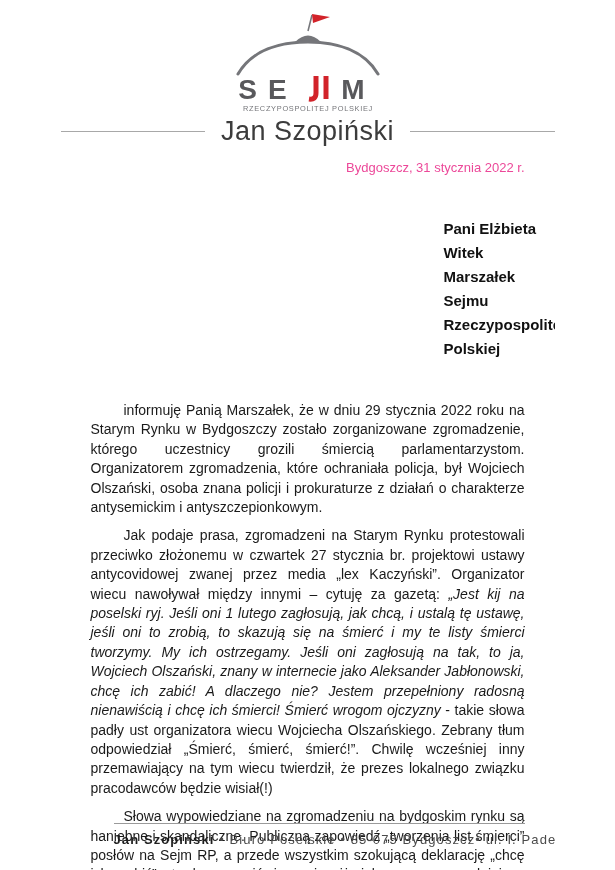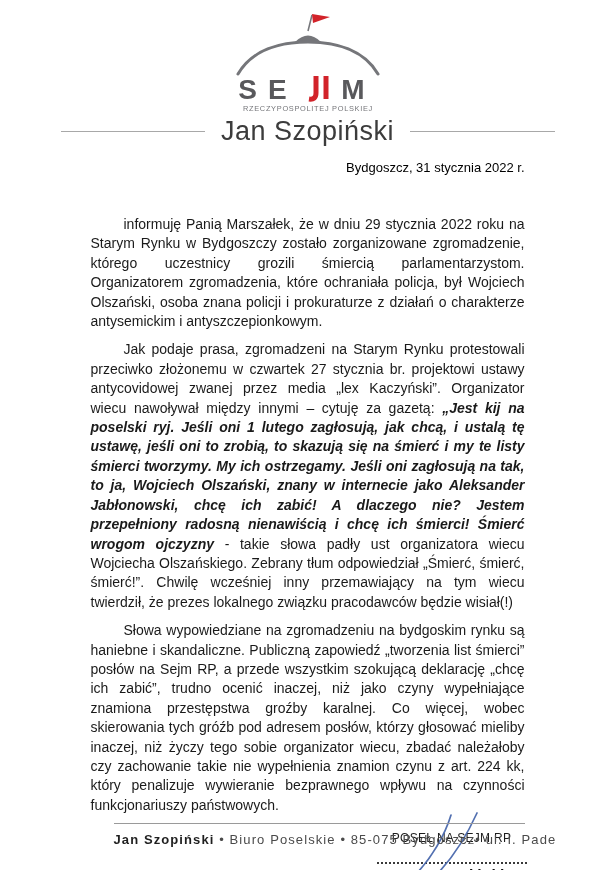--- a/index.html
+++ b/index.html
@@ -39,41 +39,41 @@
     color: #3c3c3c;
     white-space: nowrap;
   }
 
   
   .date-line {
     margin-top: 13px;
     padding-right: 30px;
     text-align: right;
     font-size: 13px;
-    color: #000000;
+    color: #ec4899;
   }
   .addressee {
     margin-top: 42px;
     margin-left: 383px;
     font-size: 15px;
     font-weight: bold;
     line-height: 24px;
     color: #111;
   }
 
   
   .body-text {
     margin: 40px 30px 0 30px;
     font-size: 14px;
     line-height: 19.4px;
     text-align: justify;
     color: #1a1a1a;
   }
   .body-text p { margin: 0 0 9px 0; text-indent: 33px; }
-  .quote { font-weight: bold; font-style: italic; }
+  .quote { font-weight: normal; font-style: italic; }
 
   
   .sig-block {
     position: relative;
     width: 150px;
     margin: 16px 28px 0 auto;
     text-align: center;
   }
   .sig-title {
     font-size: 12px;
@@ -143,20 +143,25 @@
   </div>
 
   <div class="header-rule">
     <div class="rule"></div>
     <div class="header-name">Jan Szopiński</div>
     <div class="rule"></div>
   </div>
 
   <div class="date-line">Bydgoszcz, 31 stycznia 2022 r.</div>
 
+  <div class="addressee">
+    <div>Pani Elżbieta Witek</div>
+    <div>Marszałek Sejmu</div>
+    <div>Rzeczypospolitej Polskiej</div>
+  </div>
 
   <div class="body-text">
     <p>informuję Panią Marszałek, że w dniu 29 stycznia 2022 roku na Starym Rynku w Bydgoszczy zostało zorganizowane zgromadzenie, którego uczestnicy grozili śmiercią parlamentarzystom. Organizatorem zgromadzenia, które ochraniała policja, był Wojciech Olszański, osoba znana policji i prokuraturze z działań o charakterze antysemickim i antyszczepionkowym.</p>
     <p><span>Jak podaje prasa, zgromadzeni na Starym Rynku protestowali przeciwko złożonemu w czwartek 27 stycznia br. projektowi ustawy antycovidowej zwanej przez media „lex Kaczyński”. Organizator wiecu nawoływał między innymi – cytuję za gazetą: </span><span class="quote">„Jest kij na poselski ryj. Jeśli oni 1 lutego zagłosują, jak chcą, i ustalą tę ustawę, jeśli oni to zrobią,  to skazują się na śmierć i my te listy śmierci tworzymy. My ich ostrzegamy. Jeśli oni zagłosują na tak, to ja, Wojciech Olszański, znany w internecie jako Aleksander Jabłonowski, chcę ich zabić! A dlaczego nie? Jestem przepełniony radosną nienawiścią i chcę ich śmierci! Śmierć wrogom ojczyzny</span><span> - takie słowa padły ust organizatora wiecu Wojciecha Olszańskiego. Zebrany tłum odpowiedział „Śmierć, śmierć, śmierć!”. Chwilę wcześniej  inny przemawiający na tym wiecu twierdził, że prezes lokalnego związku pracodawców będzie wisiał(!)</span></p>
     <p>Słowa wypowiedziane na zgromadzeniu na bydgoskim rynku są haniebne i skandaliczne. Publiczną zapowiedź „tworzenia list śmierci” posłów na Sejm RP, a przede wszystkim szokującą deklarację „chcę ich zabić”, trudno ocenić inaczej, niż jako czyny wypełniające znamiona przestępstwa groźby karalnej. Co więcej, wobec skierowania tych gróźb pod adresem posłów, którzy głosować mieliby inaczej, niż życzy tego sobie organizator wiecu, zbadać należałoby czy zachowanie takie nie wypełnienia znamion czynu z art. 224 kk, który penalizuje wywieranie bezprawnego wpływu na czynności funkcjonariuszy państwowych.</p>
   </div>
 
   <div class="sig-block">
     <div class="sig-title">POSEŁ NA SEJM RP</div>
     <div class="sig-dotted"></div>

